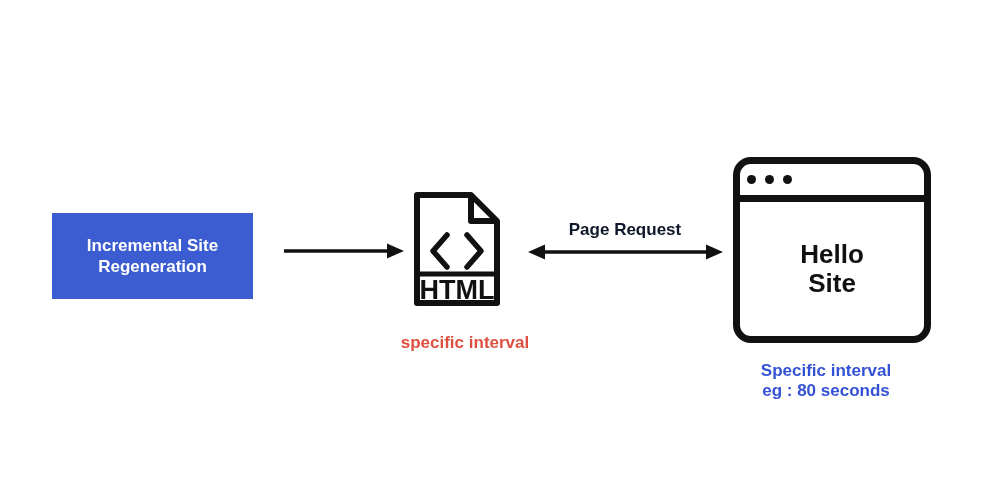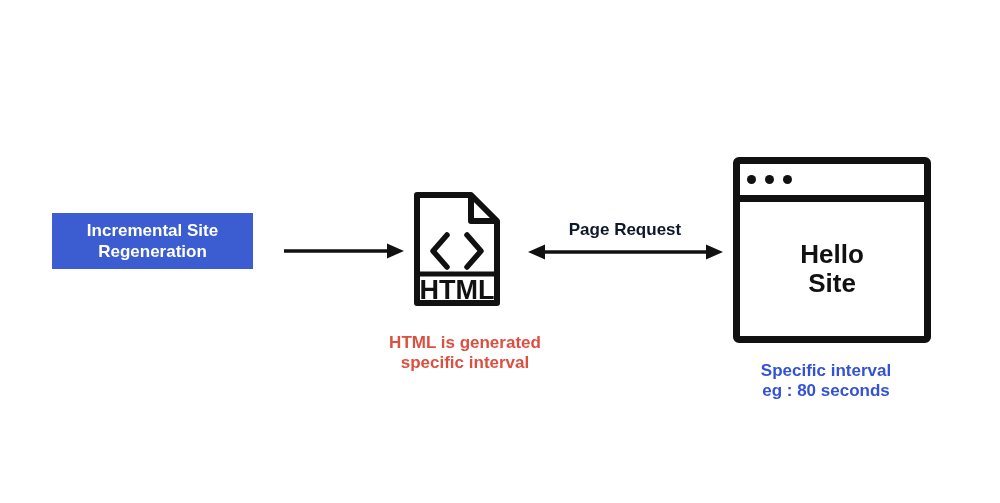--- a/index.html
+++ b/index.html
@@ -8,21 +8,21 @@
     width: 1000px;
     height: 503px;
     background: #ffffff;
     font-family: "Liberation Sans", "DejaVu Sans", sans-serif;
     overflow: hidden;
   }
   .abs { position: absolute; }
 
   
   #isr-box {
-    left: 52px; top: 213px; width: 201px; height: 56px;
+    left: 52px; top: 213px; width: 201px; height: 86px;
     background: #3b5dd1;
     color: #ffffff;
     display: flex; flex-direction: column;
     align-items: center; justify-content: center;
     font-weight: 700; font-size: 17px; line-height: 21px;
     text-align: center;
   }
 
   
   .caption {
@@ -34,21 +34,21 @@
   #page-request-label {
     left: 545px; top: 220px; width: 160px;
     color: #0f172a; font-weight: 700; font-size: 17px; text-align: center;
   }
 
   
   #browser-window {
     left: 733px; top: 157px; width: 198px; height: 186px;
     box-sizing: border-box;
     border: 7px solid #111111;
-    border-radius: 6px;
+    border-radius: 18px;
     background: #ffffff;
     display: flex; flex-direction: column;
   }
   #browser-titlebar {
     height: 31px; flex: 0 0 31px;
     border-bottom: 7px solid #111111;
     display: flex; align-items: center;
     gap: 9px; padding-left: 7px;
   }
   .dot { width: 9px; height: 9px; border-radius: 50%; background: #111111; }
@@ -87,21 +87,20 @@
     <path d="M60 6 L60 32 L86 32" fill="none" stroke="#111111" stroke-width="6" stroke-linejoin="round"></path>
     <g>
       <polyline points="36,46 22,62 36,78" fill="none" stroke="#111111" stroke-width="5.5" stroke-linecap="round" stroke-linejoin="round"></polyline>
       <polyline points="56,46 70,62 56,78" fill="none" stroke="#111111" stroke-width="5.5" stroke-linecap="round" stroke-linejoin="round"></polyline>
     </g>
     <line x1="6" y1="85" x2="86" y2="85" stroke="#111111" stroke-width="5"></line>
     <text class="icon-text" x="46" y="110" text-anchor="middle" font-size="27" fill="#111111">HTML</text>
   </svg>
 
   <div id="html-caption" class="abs caption">
-    <div>HTML is generated</div>
     <div>specific interval</div>
   </div>
 
   <div id="page-request-label" class="abs">Page Request</div>
 
   <svg class="abs" style="left:528px; top:242px;" width="195" height="20" viewBox="0 0 195 20">
     <line x1="14" y1="10" x2="181" y2="10" stroke="#111111" stroke-width="3.6"></line>
     <polygon points="17,2.6 0,10 17,17.4" fill="#111111"></polygon>
     <polygon points="178,2.6 195,10 178,17.4" fill="#111111"></polygon>
   </svg>

